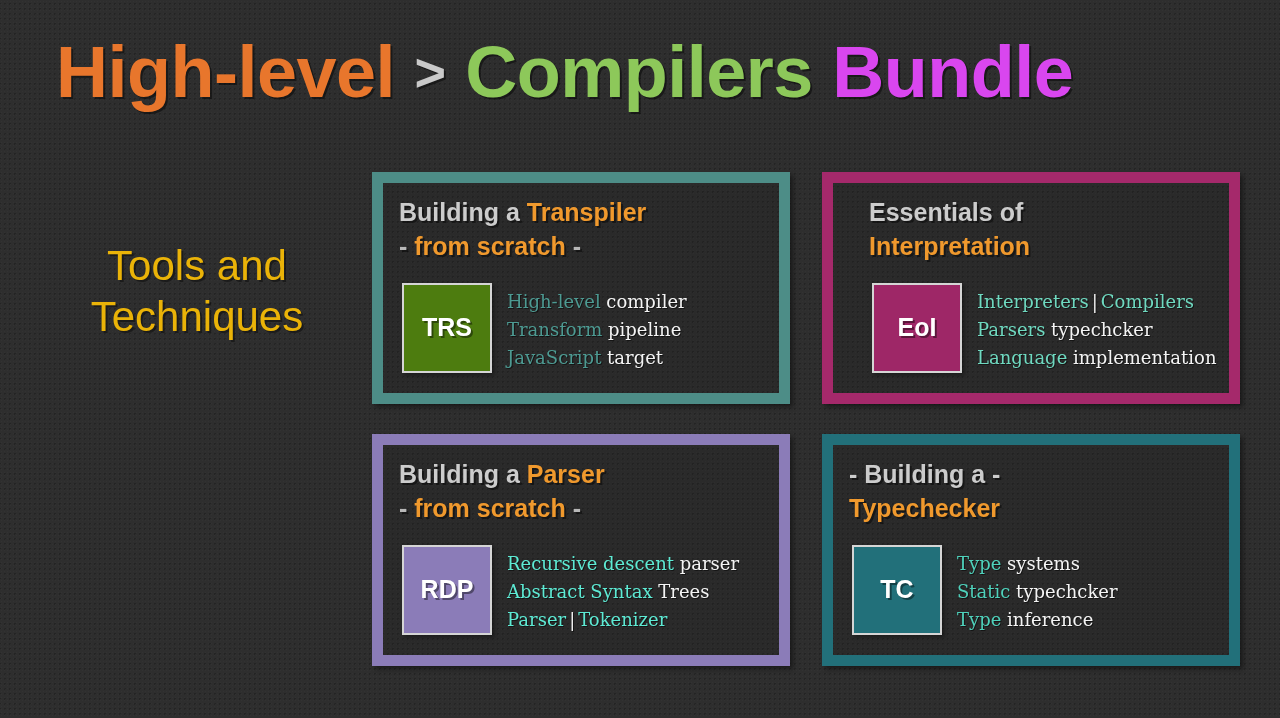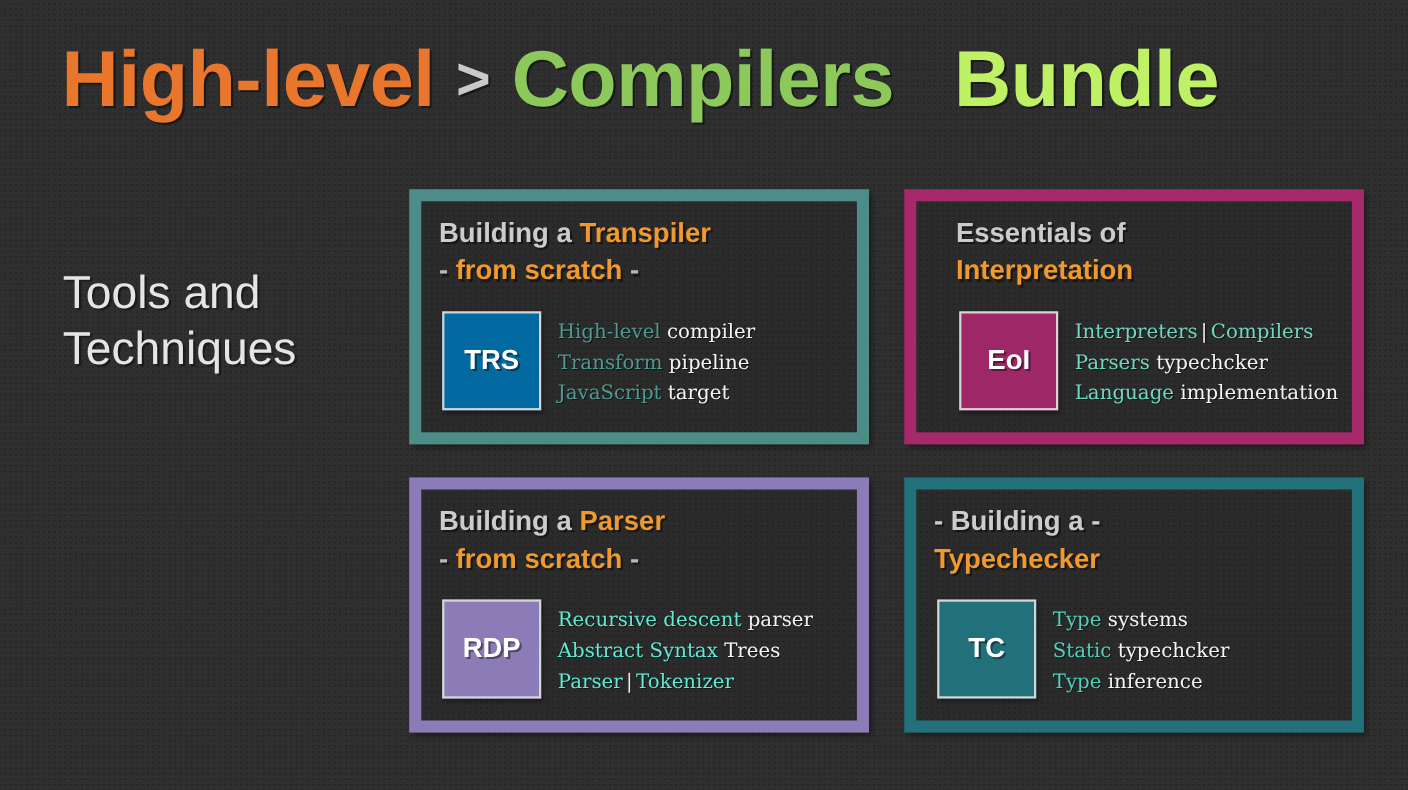--- a/index.html
+++ b/index.html
@@ -31,32 +31,33 @@
     font-size: 72px;
     font-weight: bold;
     letter-spacing: -0.5px;
     white-space: nowrap;
     line-height: 1.0;
     text-shadow: 2px 2px 0 rgba(0,0,0,0.45);
   }
   .t-orange { color: #e8762c; }
   .t-chev   { color: #c9c9c9; font-size: 54px; vertical-align: 6px; }
   .t-green  { color: #8dc85a; }
-  .t-grey   { color: #bef264; margin-left: 35px; }
+  .t-grey   { color: #d946ef; }
 
   
   .side-label {
     position: absolute;
     left: 57px;
     top: 240px;
     font-size: 42px;
     line-height: 1.22;
-    color: #e5e5e5;
+    color: #eab308;
     text-shadow: 2px 2px 0 rgba(0,0,0,0.4);
     width: 280px;
+    text-align: center;
   }
 
   
   .grid {
     position: absolute;
     left: 372px;
     top: 172px;
     width: 870px;
     height: 502px;
     display: grid;
@@ -131,21 +132,21 @@
     padding-top: 5px;
     color: #f4f4f4;
     text-shadow: 1px 1px 0 rgba(0,0,0,0.5);
     white-space: nowrap;
   }
   .bullets .acc { color: inherit; }
   .bullets .pipe { color: #ededed; padding: 0 3px; }
 
   
   .c-trs  { border-color: #4d8d87; }
-  .c-trs  .badge { background: #0369a1; }
+  .c-trs  .badge { background: #4d7c0f; }
   .c-trs  .acc { color: #4d9a92; }
 
   .c-eoi  { border-color: #a5296b; padding-left: 36px; }
   .c-eoi  .badge { background: #9e2767; }
   .c-eoi  .acc { color: #6fd9c0; }
 
   .c-rdp  { border-color: #8b7cb8; }
   .c-rdp  .badge { background: #8b7cb8; }
   .c-rdp  .acc { color: #5eead4; }
 

